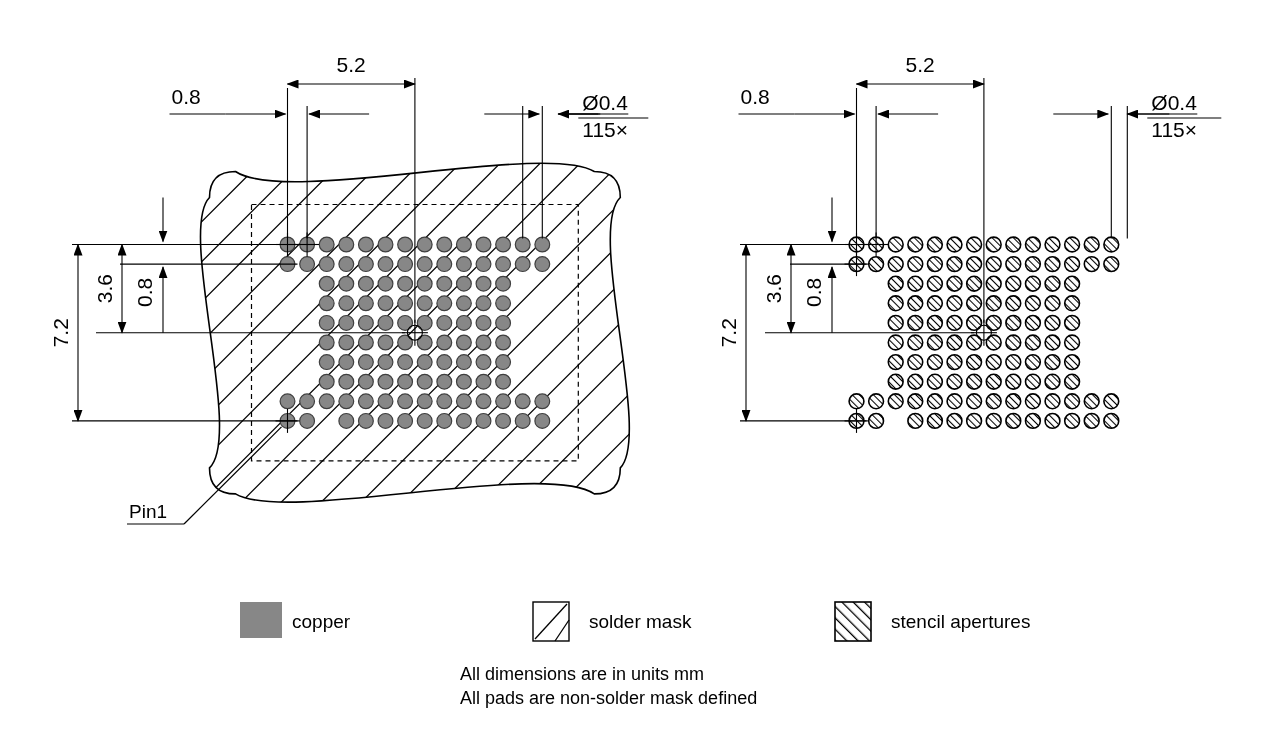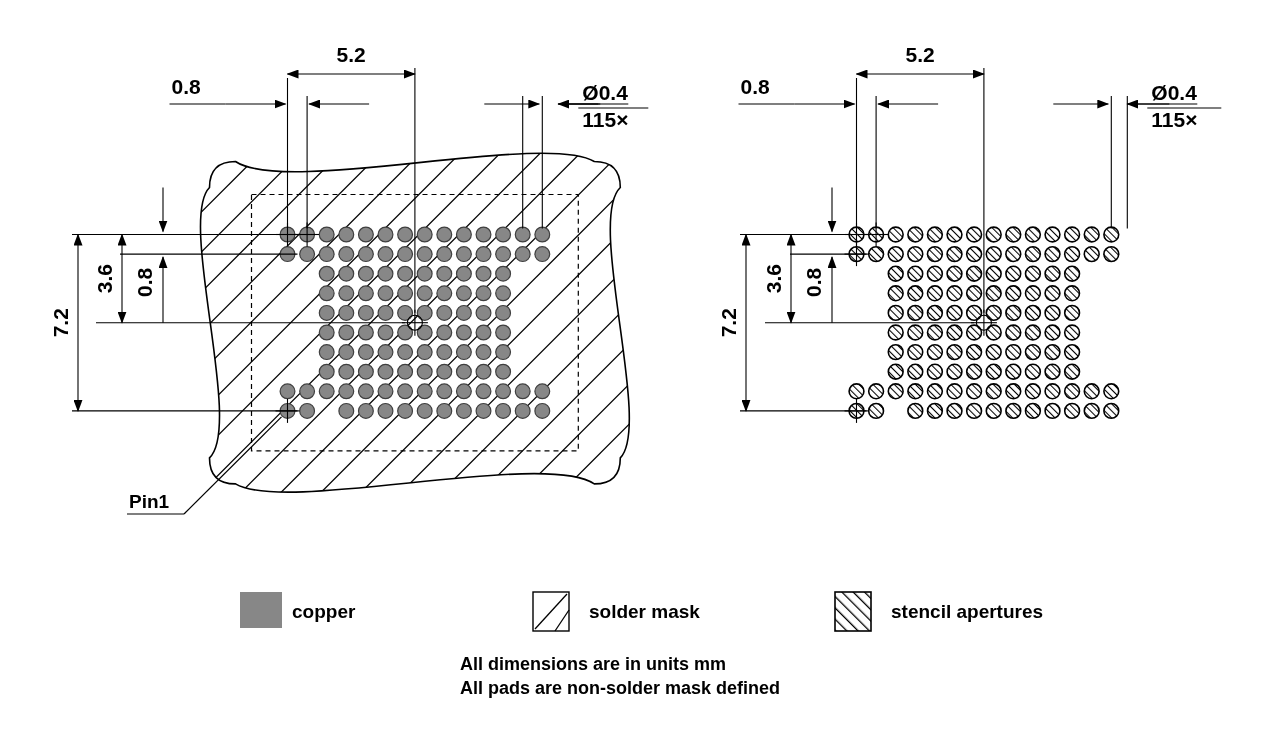--- a/index.html
+++ b/index.html
@@ -4,21 +4,21 @@
 <title>BGA Land Pattern Drawing</title>
 <style>
   html,body{margin:0;padding:0;background:#ffffff;}
   body{
     width:1280px;height:746px;
     font-family:"Liberation Sans", sans-serif;
     color:#000;
     overflow:hidden;
     position:relative;
   }
-  #root{position:absolute;left:0;top:0;width:1280px;height:679px;font-weight:bold;}
+  #root{position:absolute;left:0;top:10px;width:1280px;height:679px;}
   svg#drawing{position:absolute;left:0;top:0;width:1280px;height:746px;display:block;}
   .txt{font-family:"Liberation Sans", sans-serif;fill:#000;}
   .dimtext{font-size:21px;}
   .legendtext{font-size:19px;}
   .notetext{font-size:18px;}
   .pin1text{font-size:19px;}
   .dimline{stroke:#000;stroke-width:1.1;fill:none;}
   .extline{stroke:#000;stroke-width:1.1;fill:none;}
   .outline{stroke:#000;stroke-width:1.6;fill:none;}
   .hatchline{stroke:#000;stroke-width:1.3;fill:none;}

